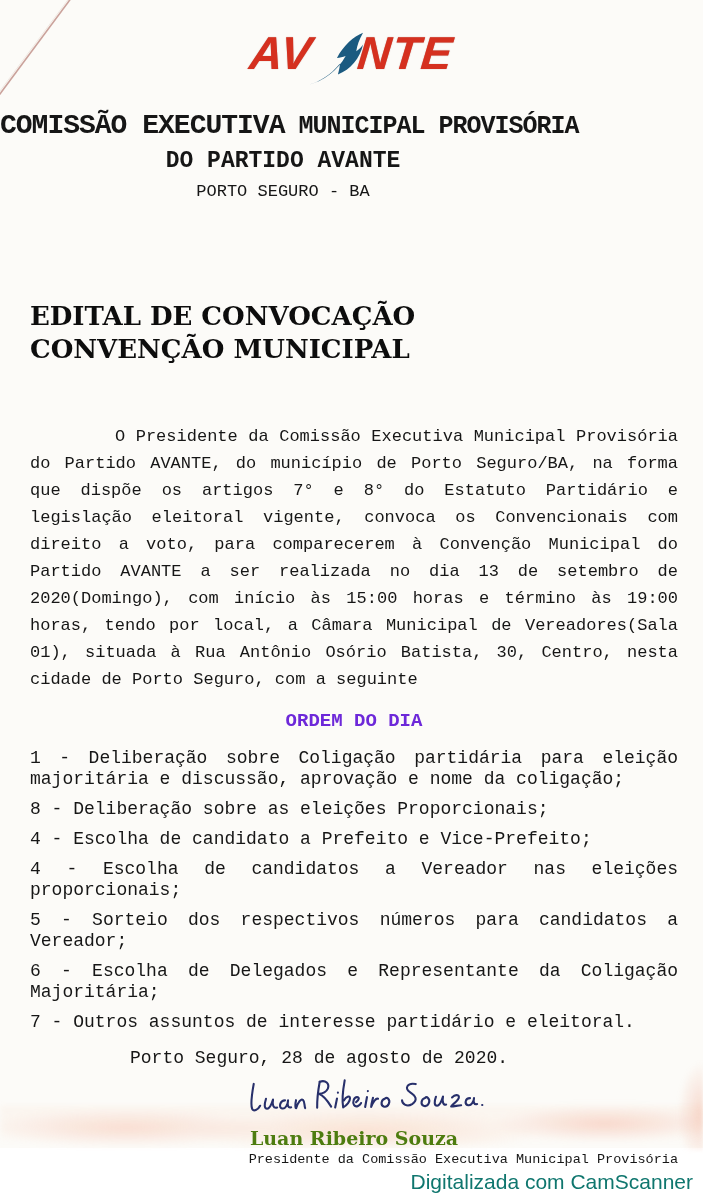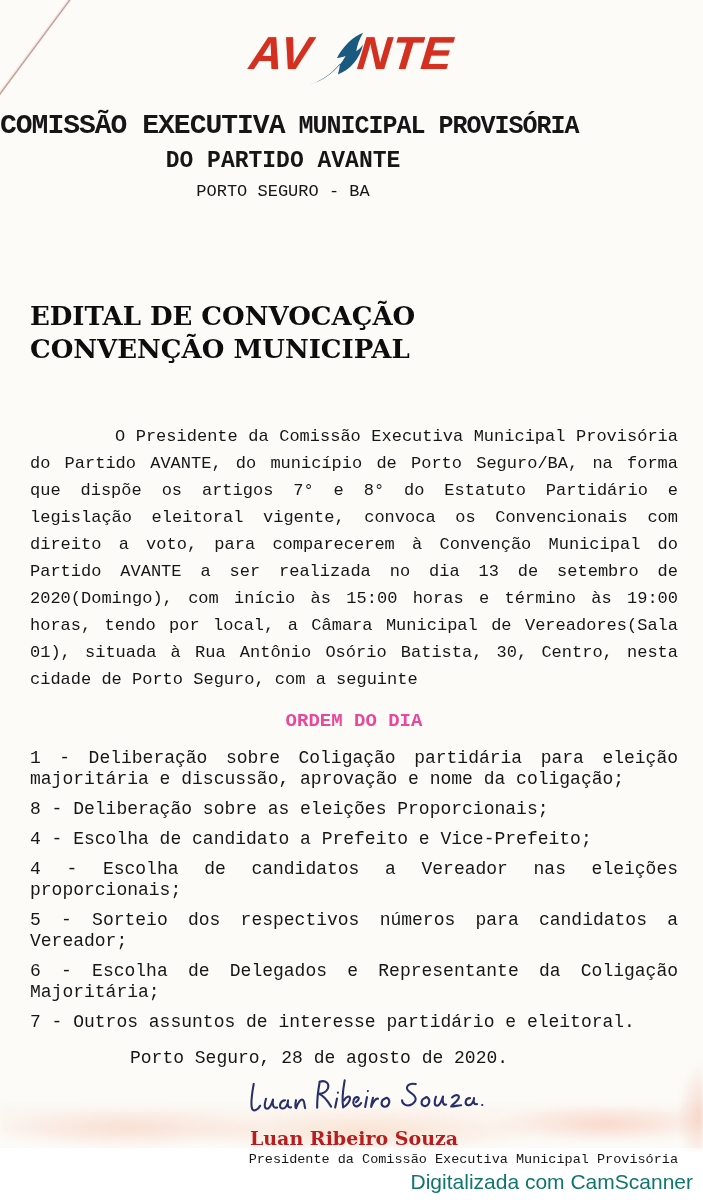--- a/index.html
+++ b/index.html
@@ -73,39 +73,39 @@
   }
   .paragraph{
     margin-top:57px;
     font-size:17px;line-height:27px;
     text-align:justify;text-indent:85px;
   }
   .ordem{
     margin-top:17px;margin-bottom:16px;
     text-align:center;
     font-family:"Liberation Mono", monospace;
-    font-weight:bold;font-size:19px;color:#ec4899;
+    font-weight:bold;font-size:19px;color:#6d28d9;
   }
   .agenda-item{
     font-size:18px;line-height:21px;
     text-align:justify;
     margin-bottom:9px;
   }
   .date-line{
     margin-top:15px;
     padding-left:100px;
     font-size:18px;
   }
   
   .sig-wrap{margin-top:8px;text-align:center;}
   .sig-svg{display:inline-block;transform:translateX(10px) rotate(-1deg);}
   .signer-name{
     text-align:center;
     font-family:"DejaVu Serif", serif;
-    font-weight:bold;font-size:19px;color:#b91c1c;
+    font-weight:bold;font-size:19px;color:#4d7c0f;
     margin-top:2px;
   }
   .signer-role{
     text-align:right;
     font-size:13.5px;margin-top:3px;
   }
   .visually-hidden{
     position:absolute;width:1px;height:1px;overflow:hidden;
     clip:rect(0 0 0 0);white-space:nowrap;
   }

